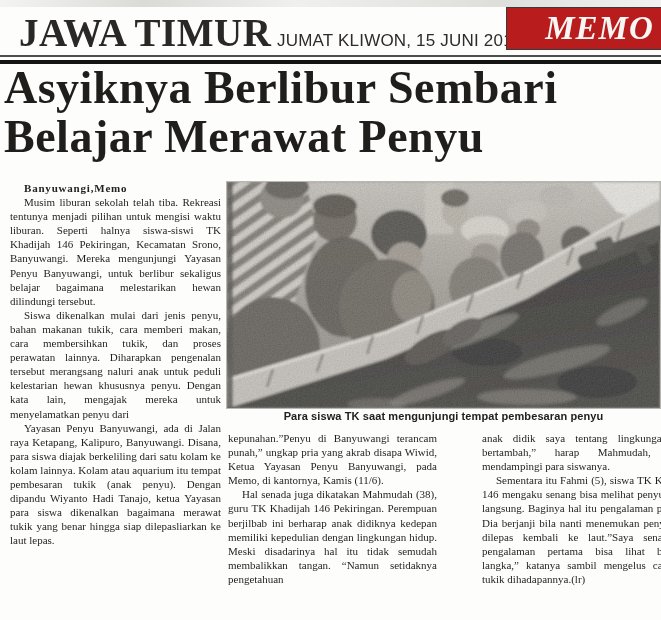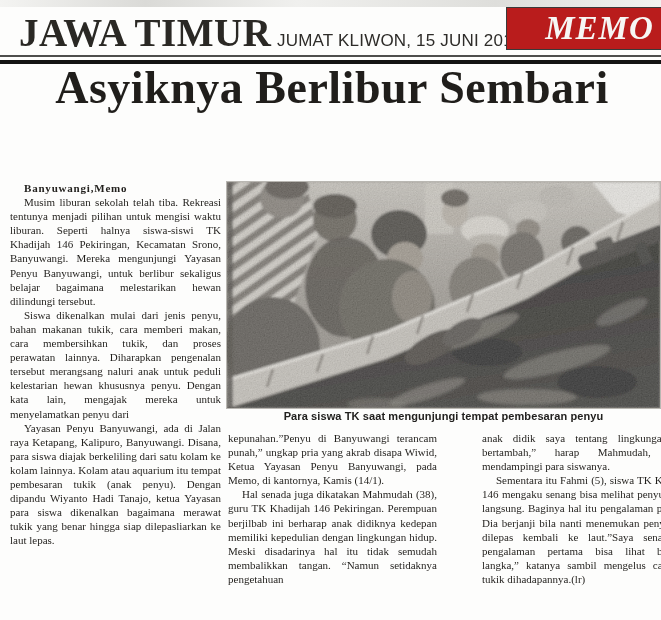--- a/index.html
+++ b/index.html
@@ -35,21 +35,21 @@
     font-size:33px;letter-spacing:1px;line-height:1;
   }
   .rule-thin{position:absolute;left:0;top:55px;width:661px;height:2px;background:#4e4e4c;}
   .rule-thick{position:absolute;left:0;top:60px;width:661px;height:4px;background:#141413;}
   
   .headline{
     position:absolute;left:4px;top:63px;width:656px;
     font-size:46px;line-height:49px;font-weight:bold;letter-spacing:0.5px;
     color:#201e1b;
   }
-  .headline span{display:block;white-space:nowrap;text-align:center;}
+  .headline span{display:block;white-space:nowrap;}
   
   .body-col{
     position:absolute;
     font-size:11px;line-height:14.1px;
     text-align:justify;color:#211f1c;
   }
   .body-col p{margin:0;text-indent:14px;}
   .body-col p.no-indent{text-indent:0;}
   .dateline{font-weight:bold;letter-spacing:0.8px;text-indent:9px;}
   #col1{left:10px;top:181px;width:211px;height:437px;overflow:hidden;}
@@ -74,20 +74,21 @@
 <div class="masthead-region">JAWA TIMUR</div>
 <div class="masthead-date">JUMAT KLIWON, 15 JUNI 2012</div>
 <div class="memo-box">
   <span class="memo-text">MEMO</span>
 </div>
 <div class="rule-thin"></div>
 <div class="rule-thick"></div>
 
 <h1 class="headline" style="margin:0;">
   <span>Asyiknya Berlibur Sembari</span>
+  <span>Belajar Merawat Penyu</span>
 </h1>
 
 <div class="body-col" id="col1">
   <p class="dateline">Banyuwangi,Memo</p>
   <p>Musim liburan sekolah telah tiba. Rekreasi tentunya menjadi pilihan untuk mengisi waktu liburan. Seperti halnya siswa-siswi TK Khadijah 146 Pekiringan, Kecamatan Srono, Banyuwangi. Mereka mengunjungi Yayasan Penyu Banyuwangi, untuk berlibur sekaligus belajar bagaimana melestarikan hewan dilindungi tersebut.</p>
   <p>Siswa dikenalkan mulai dari jenis penyu, bahan makanan tukik, cara memberi makan, cara membersihkan tukik, dan proses perawatan lainnya. Diharapkan pengenalan tersebut merangsang naluri anak untuk peduli kelestarian hewan khususnya penyu. Dengan kata lain, mengajak mereka untuk menyelamatkan penyu dari</p>
   <p>Yayasan Penyu Banyuwangi, ada di Jalan raya Ketapang, Kalipuro, Banyuwangi. Disana, para siswa diajak berkeliling dari satu kolam ke kolam lainnya. Kolam atau aquarium itu tempat pembesaran tukik (anak penyu). Dengan dipandu Wiyanto Hadi Tanajo, ketua Yayasan para siswa dikenalkan bagaimana merawat tukik yang benar hingga siap dilepasliarkan ke laut lepas.</p>
 </div>
 
 <div class="photo-wrap">
@@ -184,20 +185,20 @@
 
       <rect x="0" y="0" width="6" height="226" fill="#3c3833" opacity="0.8"></rect>
     </g>
 
     <rect x="0" y="0" width="433" height="226" filter="url(#grain)"></rect>
   </svg>
 </div>
 <div class="photo-caption">Para siswa TK saat mengunjungi tempat pembesaran penyu</div>
 
 <div class="body-col" id="col2">
-  <p class="no-indent">kepunahan.”Penyu di Banyuwangi terancam punah,” ungkap pria yang akrab disapa Wiwid, Ketua Yayasan Penyu Banyuwangi, pada Memo, di kantornya, Kamis (14/1).</p>
+  <p class="no-indent">kepunahan.”Penyu di Banyuwangi terancam punah,” ungkap pria yang akrab disapa Wiwid, Ketua Yayasan Penyu Banyuwangi, pada Memo, di kantornya, Kamis (11/6).</p>
   <p>Hal senada juga dikatakan Mahmudah (38), guru TK Khadijah 146 Pekiringan. Perempuan berjilbab ini berharap anak didiknya kedepan memiliki kepedulian dengan lingkungan hidup. Meski disadarinya hal itu tidak semudah membalikkan tangan. “Namun setidaknya pengetahuan</p>
 </div>
 
 <div class="body-col" id="col3">
   <p class="no-indent">anak didik saya tentang lingkungan bisa bertambah,” harap Mahmudah, disela mendampingi para siswanya.</p>
   <p>Sementara itu Fahmi (5), siswa TK Khadijah 146 mengaku senang bisa melihat penyu secara langsung. Baginya hal itu pengalaman pertama. Dia berjanji bila nanti menemukan penyu akan dilepas kembali ke laut.”Saya senang ini pengalaman pertama bisa lihat binatang langka,” katanya sambil mengelus cangkang tukik dihadapannya.(lr)</p>
 </div>
 
 </body></html>

